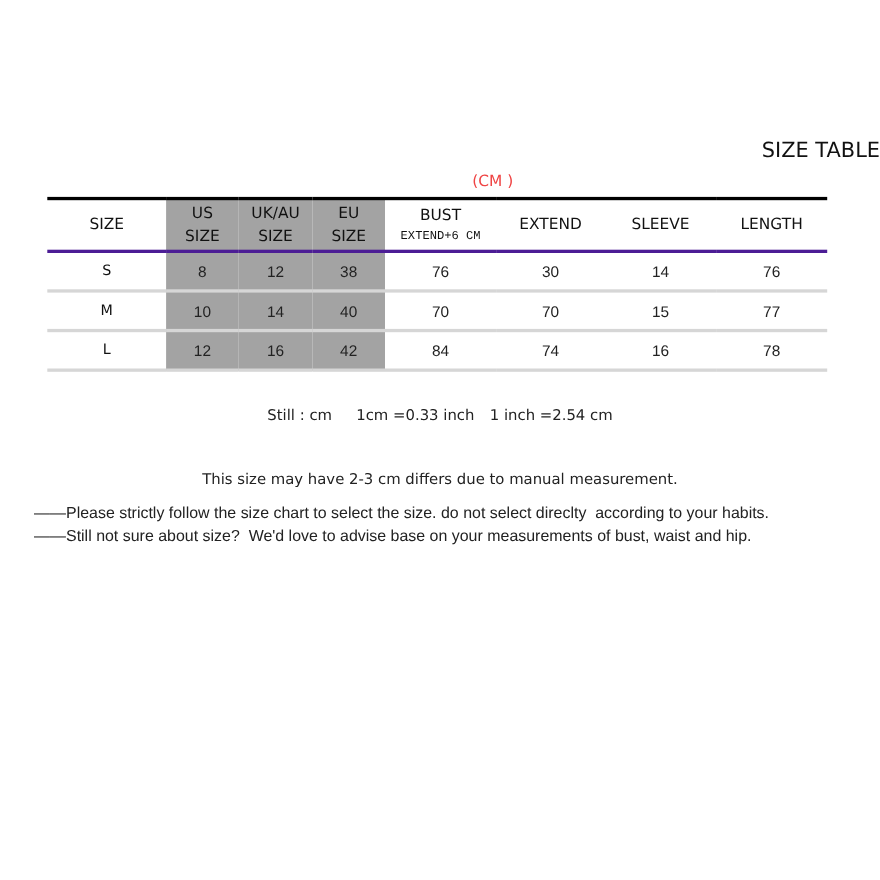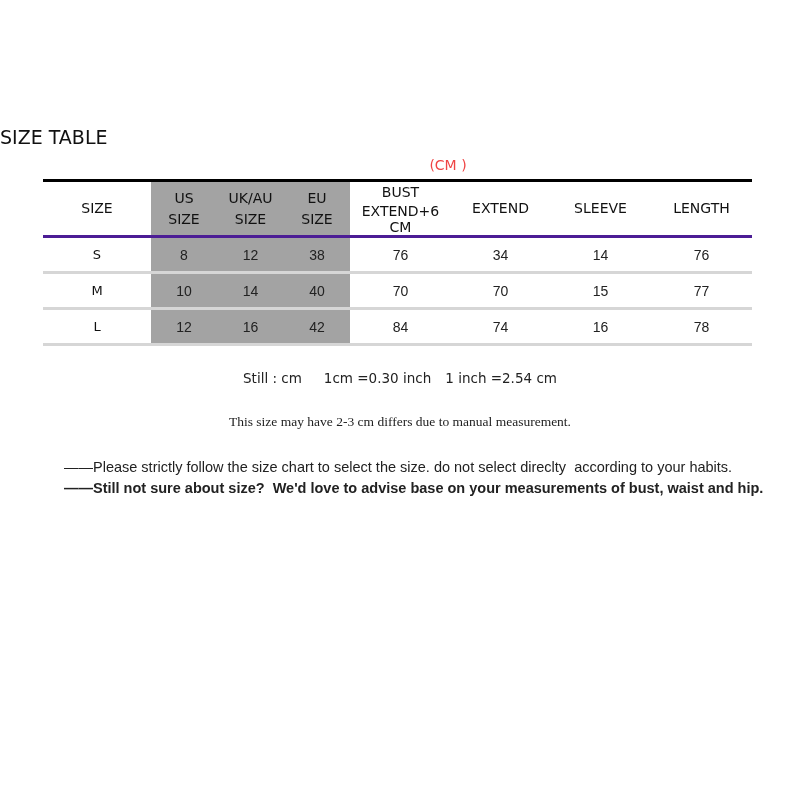--- a/index.html
+++ b/index.html
@@ -1,39 +1,39 @@
 <!DOCTYPE html>
 <html><head>
 <meta charset="utf-8">
 <style>
   html, body { margin:0; padding:0; background:#ffffff; }
   body { width:800px; height:800px; position:relative; overflow:hidden;
          font-family:"DejaVu Sans", "Liberation Sans", sans-serif; color:#1a1a1a; }
-  .title { position:absolute; left:0; width:800px; top:126px; text-align:left;
+  .title { position:absolute; left:0; width:800px; top:126px; text-align:right;
            font-size:19px; font-weight:normal; letter-spacing:0px; color:#111; }
   .subtitle { position:absolute; left:0; width:800px; top:157px; text-align:center;
               font-size:14px; color:#ef4444;padding-left:48px; }
   .table-wrap { position:absolute; left:43px; top:179px; width:709px; }
   table { border-collapse:collapse; width:709px; table-layout:fixed; }
   thead tr { border-top:3px solid #000; border-bottom:3px solid #4c1d95; }
   th { font-weight:normal; font-size:14px; color:#111; height:45px; padding:0;
        text-align:center; vertical-align:middle; line-height:21px; }
-  th .sub { display:block; font-size:14px; line-height:16px; }
+  th .sub { display:block; font-size:11px; line-height:16px;font-family:Liberation Mono, monospace; }
   td { height:33px; padding:0; text-align:center; vertical-align:middle;
        font-family:"Liberation Sans Narrow","Liberation Sans", sans-serif;
        font-size:14px; color:#222; }
   tbody tr { border-bottom:3px solid #d6d6d6; }
   .shade { background:#a3a3a3; }
   .lbl { font-family:"DejaVu Sans", sans-serif; font-size:13px; color:#111; }
   .note-line { position:absolute; left:0; width:800px; text-align:center;
                font-size:13.5px; color:#222; font-family:"DejaVu Sans", sans-serif; }
   .unit span { display:inline-block; }
   .unit .gap { width:22px; }
   .unit .gap2 { width:14px; }
-  .tip { position:absolute; left:64px; font-family:"Liberation Sans", sans-serif;
+  .tip { position:absolute; left:31px; font-family:"Liberation Sans", sans-serif;
          font-size:14.5px; color:#222; white-space:pre; }
 </style>
 </head>
 <body>
 
 <div class="title">SIZE TABLE</div>
 <div class="subtitle">(CM )</div>
 
 <div class="table-wrap">
   <table>
@@ -59,21 +59,21 @@
         <th><span>LENGTH</span></th>
       </tr>
     </thead>
     <tbody>
       <tr>
         <td class="lbl">S</td>
         <td class="shade">8</td>
         <td class="shade">12</td>
         <td class="shade">38</td>
         <td>76</td>
-        <td>34</td>
+        <td>30</td>
         <td>14</td>
         <td>76</td>
       </tr>
       <tr>
         <td class="lbl">M</td>
         <td class="shade">10</td>
         <td class="shade">14</td>
         <td class="shade">40</td>
         <td>70</td>
         <td>70</td>
@@ -88,19 +88,19 @@
         <td>84</td>
         <td>74</td>
         <td>16</td>
         <td>78</td>
       </tr>
     </tbody>
   </table>
 </div>
 
 <div class="note-line unit" style="top:370px;">
-  <span>Still : cm</span><span class="gap"></span><span>1cm =0.30 inch</span><span class="gap2"></span><span>1 inch =2.54 cm</span>
+  <span>Still : cm</span><span class="gap"></span><span>1cm =0.33 inch</span><span class="gap2"></span><span>1 inch =2.54 cm</span>
 </div>
 
-<div class="note-line" style="top:414px;font-family:Liberation Serif, serif;">This size may have 2-3 cm differs due to manual measurement.</div>
+<div class="note-line" style="top:428px;">This size may have 2-3 cm differs due to manual measurement.</div>
 
 <div class="tip" style="top:459px;">——Please strictly follow the size chart to select the size. do not select direclty  according to your habits.</div>
-<div class="tip" style="top:480px;font-weight:bold;">——Still not sure about size?  We'd love to advise base on your measurements of bust, waist and hip.</div>
+<div class="tip" style="top:480px;">——Still not sure about size?  We'd love to advise base on your measurements of bust, waist and hip.</div>
 
 </body></html>

